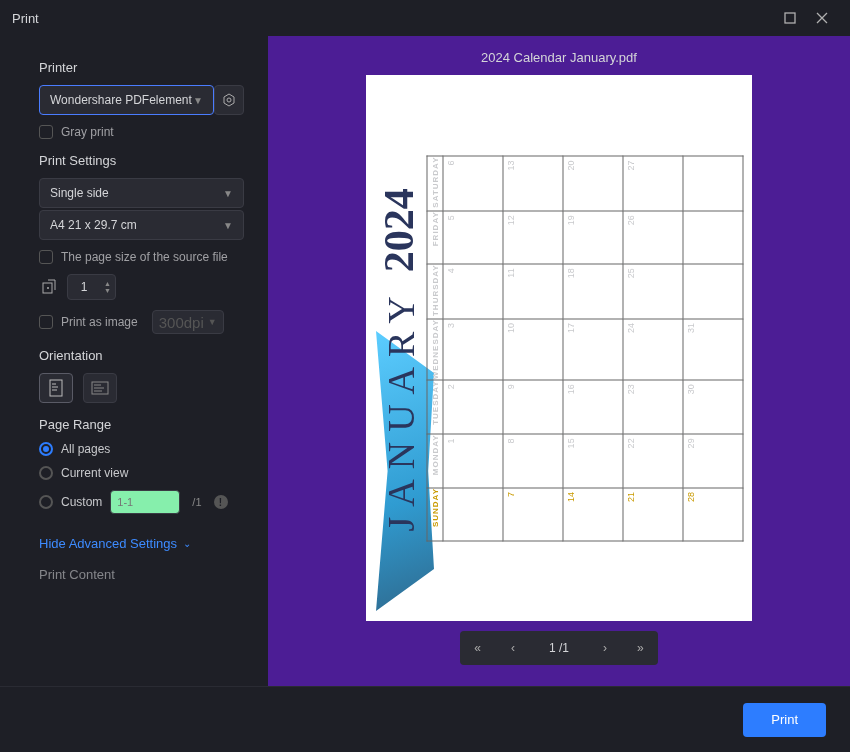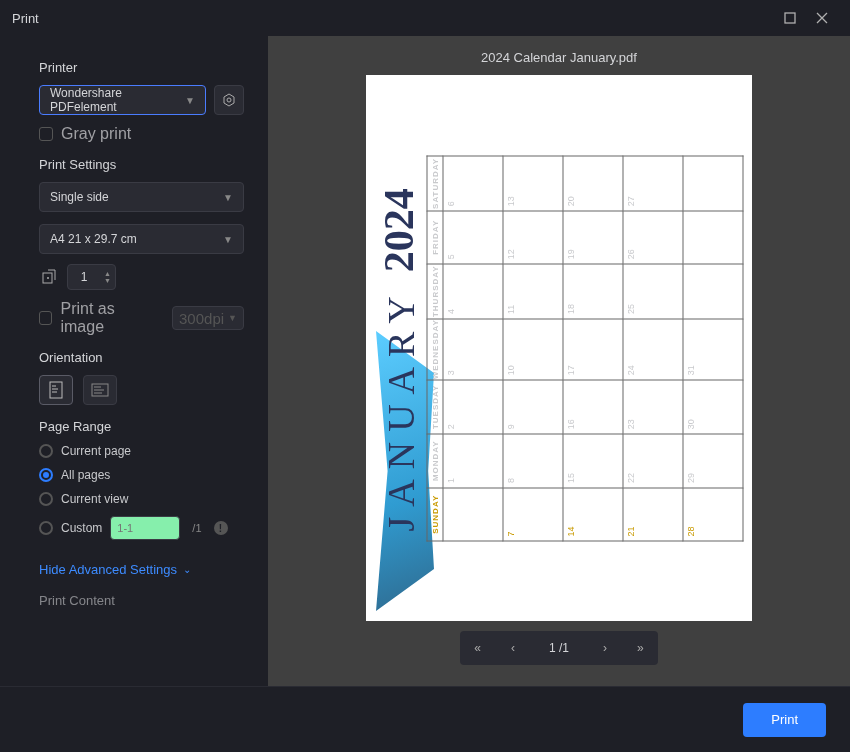--- a/index.html
+++ b/index.html
@@ -42,41 +42,41 @@
   border: 1px solid #3a3b44;
   border-radius: 4px;
   height: 30px;
   display: flex; align-items: center;
   padding: 0 10px;
   cursor: pointer;
 }
 .select.highlight { border: 1px solid #4a7cff; }
 .select .val { flex: 1; font-size: 12px; color: #d4d5d8; }
 .select .chev { color: #888; font-size: 10px; }
-.printer-row { display: flex; gap: 8px; }
+.printer-row { display: flex; }
 .printer-row .select { flex: 1; }
 .icon-btn {
   width: 30px; height: 30px;
   background: #2a2b33;
   border: 1px solid #3a3b44;
   border-radius: 4px;
   display: flex; align-items: center; justify-content: center;
   cursor: pointer;
 }
 .checkbox-row {
   display: flex; align-items: center; gap: 8px;
   margin-top: 10px;
 }
 .checkbox {
   width: 14px; height: 14px;
   border: 1px solid #555;
   border-radius: 3px;
   cursor: pointer;
 }
-.checkbox-row .lbl { color: #a0a0a4; font-size: 16px; }
+.checkbox-row .lbl { color: #a0a0a4; font-size: 12px; }
 
 .copies-row { display: flex; align-items: center; gap: 8px; margin-top: 10px; }
 .copies-icon { width: 20px; height: 20px; display:flex; align-items:center; justify-content:center; }
 .spinner {
   display: flex; align-items: stretch;
   background: #2a2b33;
   border: 1px solid #3a3b44;
   border-radius: 4px;
   height: 26px;
 }
@@ -138,23 +138,24 @@
 }
 .adv-link {
   color: #3d8bff; font-size: 13px;
   margin-top: 22px; cursor: pointer;
   display: flex; align-items: center; gap: 6px;
 }
 .cut-label { color: #c8c9cc; margin-top: 16px; opacity: 0.6; }
 
 .right {
   flex: 1;
-  background: #404040;
+  background: #4c1d95;
   display: flex; flex-direction: column;
   align-items: center;
+  text-align: right;
 }
 .doc-title {
   color: #d4d5d8; font-size: 13px;
   margin: 14px 0 10px 0;
 }
 .page-wrap {
   width: 386px; height: 546px;
   background: #fff;
   display: flex; align-items: center; justify-content: center;
   position: relative;
@@ -247,27 +248,31 @@
             <circle cx="7" cy="7" r="2" fill="none" stroke="#aaa"></circle>
           </svg>
       </div>
     </div>
     <div class="checkbox-row">
       <div class="checkbox"></div>
       <span class="lbl">Gray print</span>
     </div>
 
     <div class="section-label">Print Settings</div>
-    <div class="select" style="margin-bottom:12px;">
+    <div class="select" style="margin-bottom:2px;">
       <span class="val">Single side</span>
       <span class="chev">▼</span>
     </div>
     <div class="select">
       <span class="val">A4 21 x 29.7 cm</span>
       <span class="chev">▼</span>
+    </div>
+    <div class="checkbox-row">
+      <div class="checkbox"></div>
+      <span class="lbl">The page size of the source file</span>
     </div>
     <div class="copies-row">
       <span class="copies-icon">
         <svg width="16" height="16" viewBox="0 0 16 16">
             <rect x="2" y="4" width="9" height="10" fill="none" stroke="#aaa"></rect>
             <path d="M7 1 H14 V11" fill="none" stroke="#aaa"></path>
             <path d="M6 9 h2 M7 8 v2" stroke="#aaa"></path>
           </svg>
       </span>
       <div class="spinner">
@@ -301,24 +306,20 @@
         <svg width="18" height="14" viewBox="0 0 18 14">
             <rect x="1" y="1" width="16" height="12" fill="none" stroke="#888"></rect>
             <line x1="3" y1="4" x2="10" y2="4" stroke="#888"></line>
             <line x1="3" y1="7" x2="13" y2="7" stroke="#888"></line>
             <line x1="3" y1="10" x2="11" y2="10" stroke="#888"></line>
           </svg>
       </div>
     </div>
 
     <div class="section-label">Page Range</div>
-    <div class="radio-row">
-      <div class="radio"></div>
-      <span class="lbl">Current page</span>
-    </div>
     <div class="radio-row">
       <div class="radio checked"></div>
       <span class="lbl">All pages</span>
     </div>
     <div class="radio-row">
       <div class="radio"></div>
       <span class="lbl">Current view</span>
     </div>
     <div class="radio-row">
       <div class="radio"></div>

